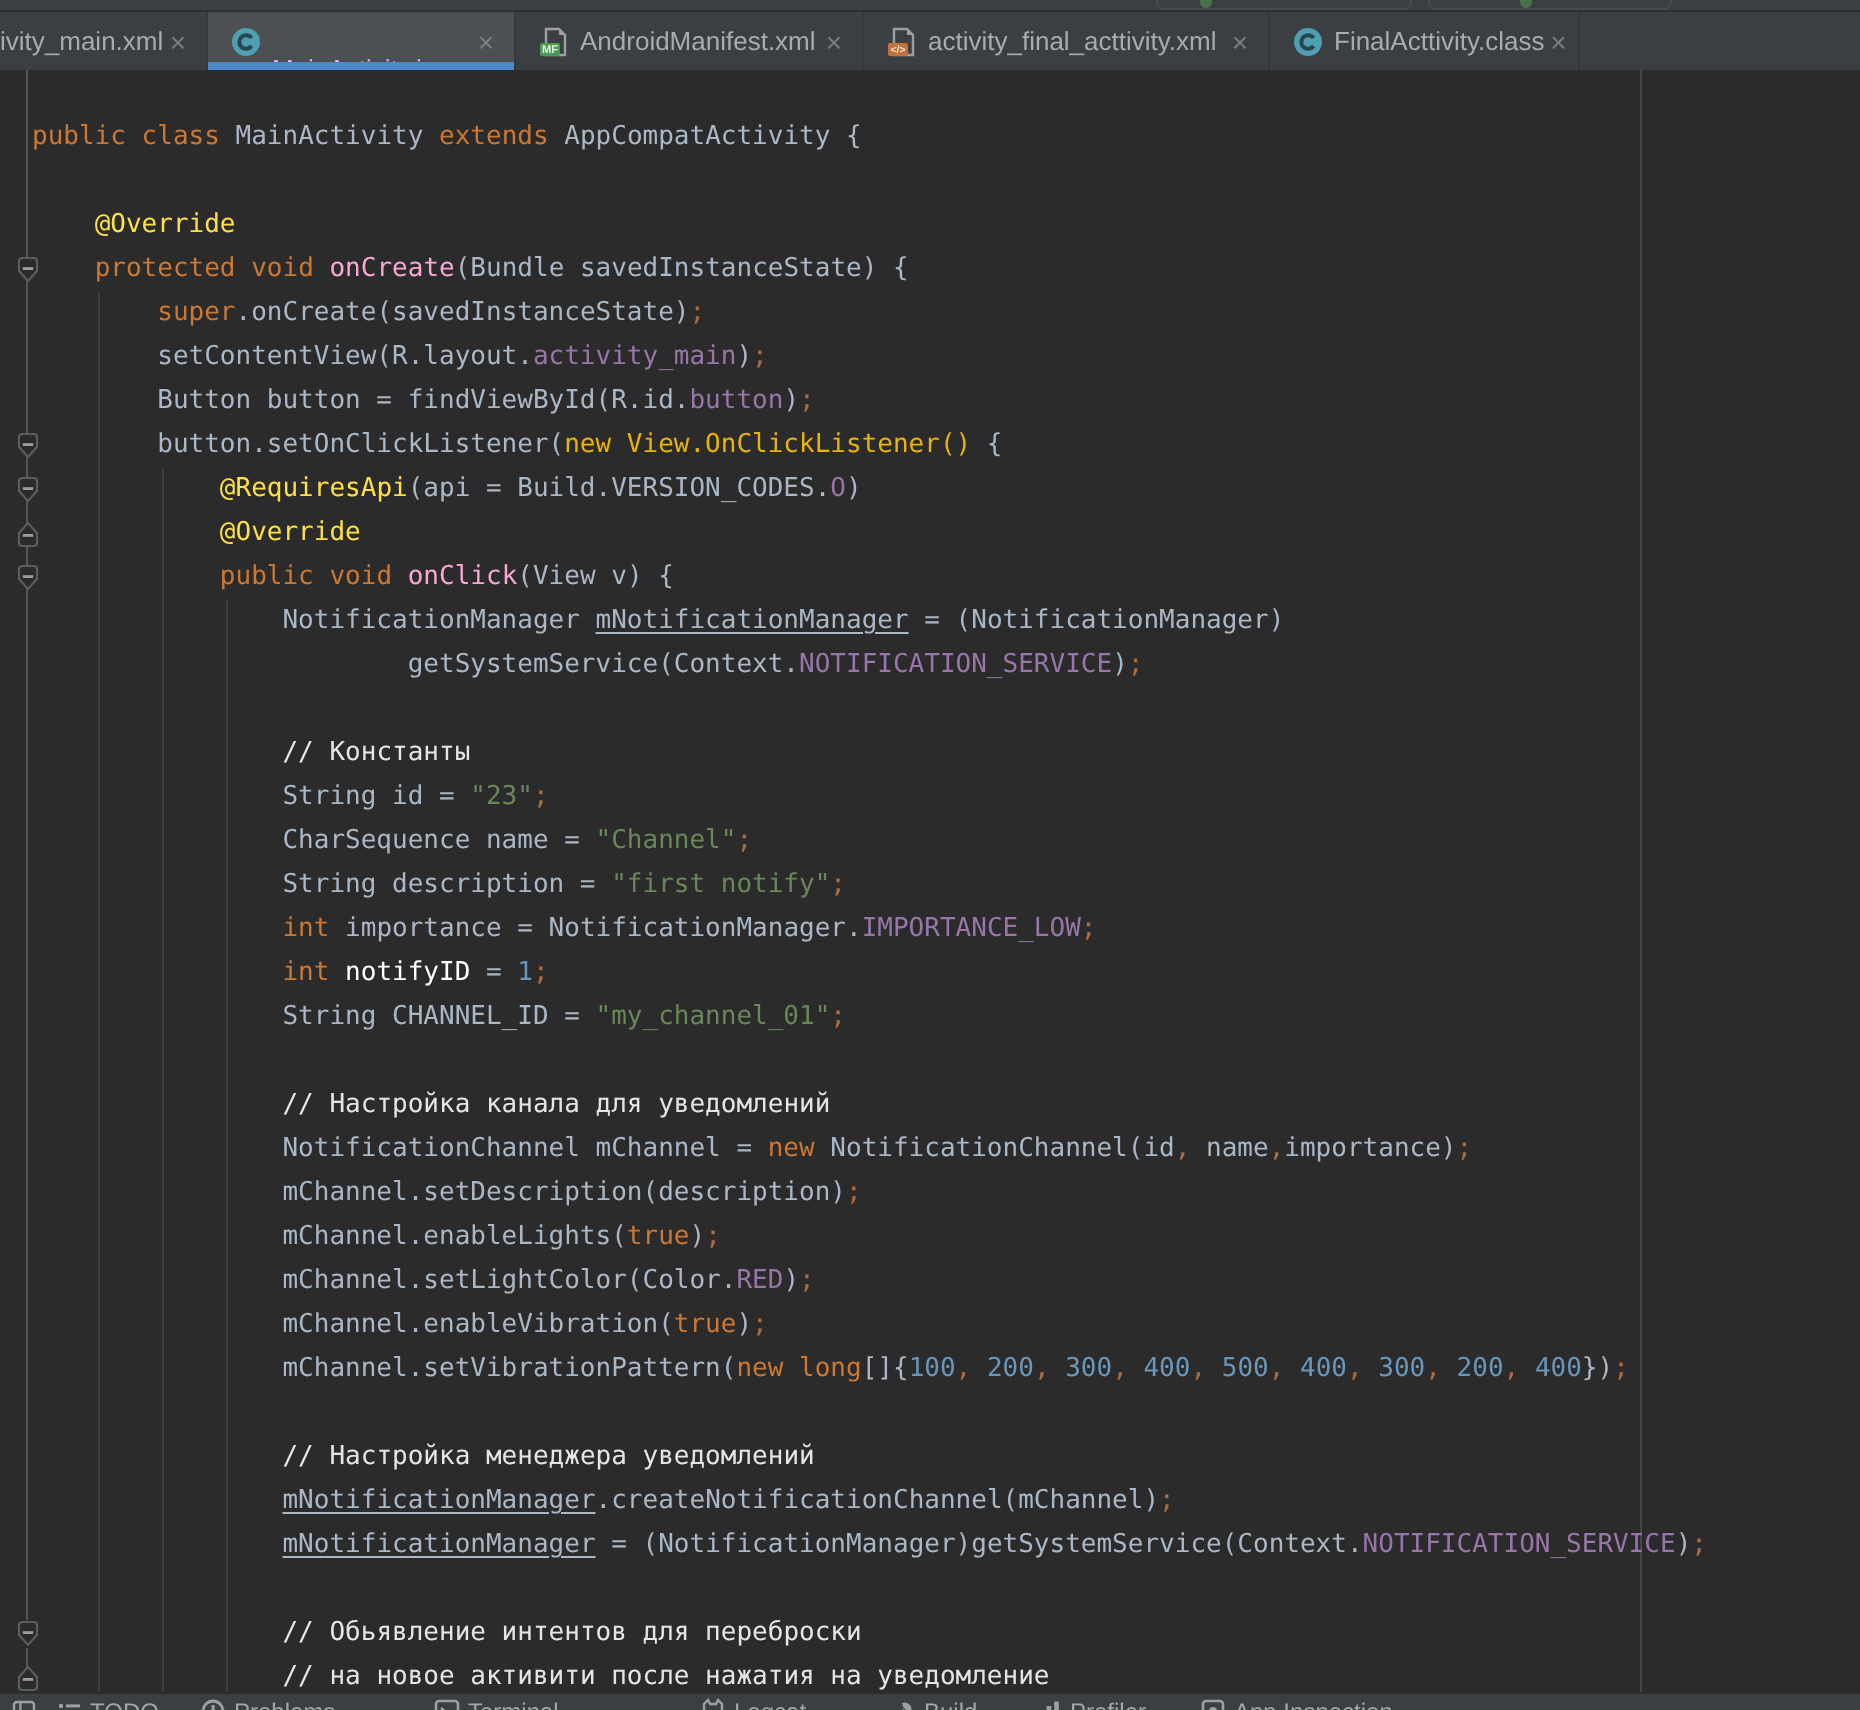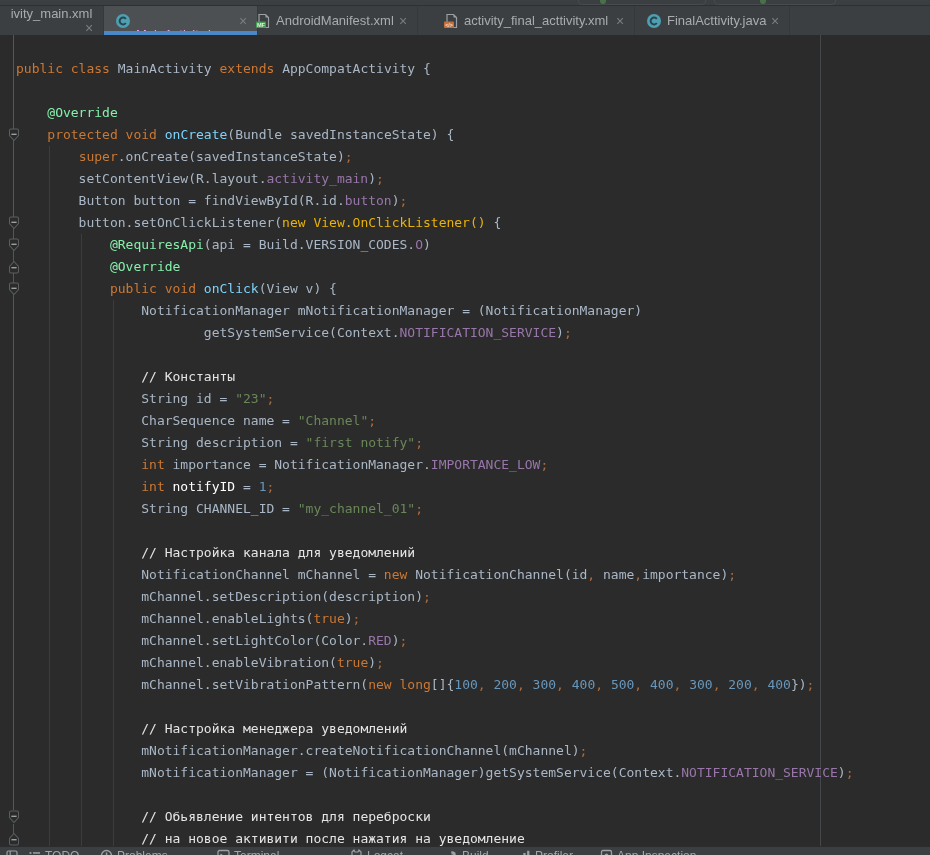--- a/index.html
+++ b/index.html
@@ -31,30 +31,30 @@
             background:#2b2b2b; overflow:hidden; }
   #fold-line-top, #fold-line-mid { position:absolute; left:13px; width:1px; background:#54575a; }
   .indent-guide { position:absolute; width:1px; background:#3a3c3d; }
   #margin-line { position:absolute; left:820px; top:0; width:1px; height:811px; background:#45484a; }
   #code { position:absolute; left:16px; top:1px;
           font-family:"DejaVu Sans Mono", monospace; font-size:13px; line-height:22px;
           white-space:pre; color:#a9b7c6; }
   .cl { height:22px; }
   .tk-kw   { color:#cc7832; }
   .tk-d    { color:#a9b7c6; }
-  .tk-meth { color:#7dd3fc; }
-  .tk-ann  { color:#86efac; }
+  .tk-meth { color:#f9a8d4; }
+  .tk-ann  { color:#fde047; }
   .tk-fi   { color:#9876aa; }
   .tk-s    { color:#6a8759; }
   .tk-num  { color:#6897bb; }
   .tk-com  { color:#e5e5e5; }
   .tk-dim  { color:#eab308; }
   .tk-gv   { color:#ffffff; }
   .tk-p    { color:#ad6d3f; }
-  .tk-du   { color:#a9b7c6; text-underline-offset:2px; }
+  .tk-du   { color:#a9b7c6; text-decoration:underline; text-underline-offset:2px; }
   .fold-marker { position:absolute; left:8px; width:12px; height:14px; }
 
   
   #statusbar { position:absolute; left:0; top:846px; width:930px; height:26px;
                background:#3c3f41; border-top:1px solid #2a2c2d; }
   .sb-item { position:absolute; top:2px; display:flex; align-items:flex-start; }
   .sb-icon { width:13px; height:13px; margin-right:4px; margin-top:0; }
   .sb-label { font-size:12px; color:#a3a6a9; white-space:nowrap; }
   #sb-corner { position:absolute; left:6px; top:3px; width:12px; height:12px; }
 </style>
@@ -64,34 +64,34 @@
 <div id="app">
 
   <div id="toolbar-strip">
     <div class="toolbar-frag" style="left:578px; width:128px;"></div>
     <div class="toolbar-frag" style="left:714px; width:122px;"></div>
     <div class="toolbar-dot" style="left:600px; background:#49724b;"></div>
     <div class="toolbar-dot" style="left:760px; background:#49724b;"></div>
   </div>
 
   <div id="tabbar">
-      <div class="tab" style="left: 0px; width: 104px; flex-direction: column;">
+      <div class="tab" style="left: 0px; width: 104px;">
         <span class="tab-label">ivity_main.xml</span>
         <span class="tab-close">×</span>
       </div>
       <div class="tab selected" style="left: 104px; width: 154px;">
         <svg viewBox="0 0 16 16" class="tab-icon" style="margin-left: 11px;">
      <circle cx="8" cy="8" r="7" fill="#4e9fb2"></circle>
      <path d="M10.8 6 A3.4 3.4 0 1 0 10.8 10" fill="none" stroke="#29464f" stroke-width="2"></path>
         </svg>
         <span class="tab-label">MainActivity.java</span>
         <span class="tab-close">×</span>
         <div class="underline"></div>
       </div>
-      <div class="tab" style="left: 244px; width: 174px;">
+      <div class="tab" style="left: 258px; width: 174px;">
         <svg viewBox="0 0 16 16" class="tab-icon" style="margin-left: 11px;">
      <path d="M4 1.5 h6.5 l3 3 v10 h-9.5 z" fill="none" stroke="#9aa0a3" stroke-width="1.2"></path>
      <path d="M10.5 1.5 l3 3 h-3 z" fill="#9aa0a3"></path>
      <rect x="1" y="8.5" width="10" height="6.5" rx="1" fill="#499c54"></rect>
      <text x="6" y="13.7" font-size="5.6" font-family="Liberation Sans, sans-serif" font-weight="bold" fill="#e2efe2" text-anchor="middle">MF</text>
         </svg>
         <span class="tab-label">AndroidManifest.xml</span>
         <span class="tab-close">×</span>
       </div>
       <div class="tab" style="left: 432px; width: 203px; align-items: center;">
@@ -102,21 +102,21 @@
      <text x="6" y="13.6" font-size="5.2" font-family="Liberation Sans, sans-serif" font-weight="bold" fill="#f4e3d2" text-anchor="middle">&lt;/&gt;</text>
         </svg>
         <span class="tab-label">activity_final_acttivity.xml</span>
         <span class="tab-close">×</span>
       </div>
       <div class="tab" style="left: 635px; width: 155px;">
         <svg viewBox="0 0 16 16" class="tab-icon" style="margin-left: 11px;">
      <circle cx="8" cy="8" r="7" fill="#4e9fb2"></circle>
      <path d="M10.8 6 A3.4 3.4 0 1 0 10.8 10" fill="none" stroke="#29464f" stroke-width="2"></path>
         </svg>
-        <span class="tab-label">FinalActtivity.java</span>
+        <span class="tab-label">FinalActtivity.class</span>
         <span class="tab-close">×</span>
       </div>
     </div>
 
   <div id="editor">
     <div id="fold-line-top" style="top: 0px; height: 775px;"></div>
     <div id="fold-line-mid" style="top: 789px; height: 10px;"></div>
     <div id="guides">
         <div class="indent-guide" style="left: 48.5px; top: 111px; height: 704px;"></div>
         <div class="indent-guide" style="left: 80.5px; top: 199px; height: 616px;"></div>

